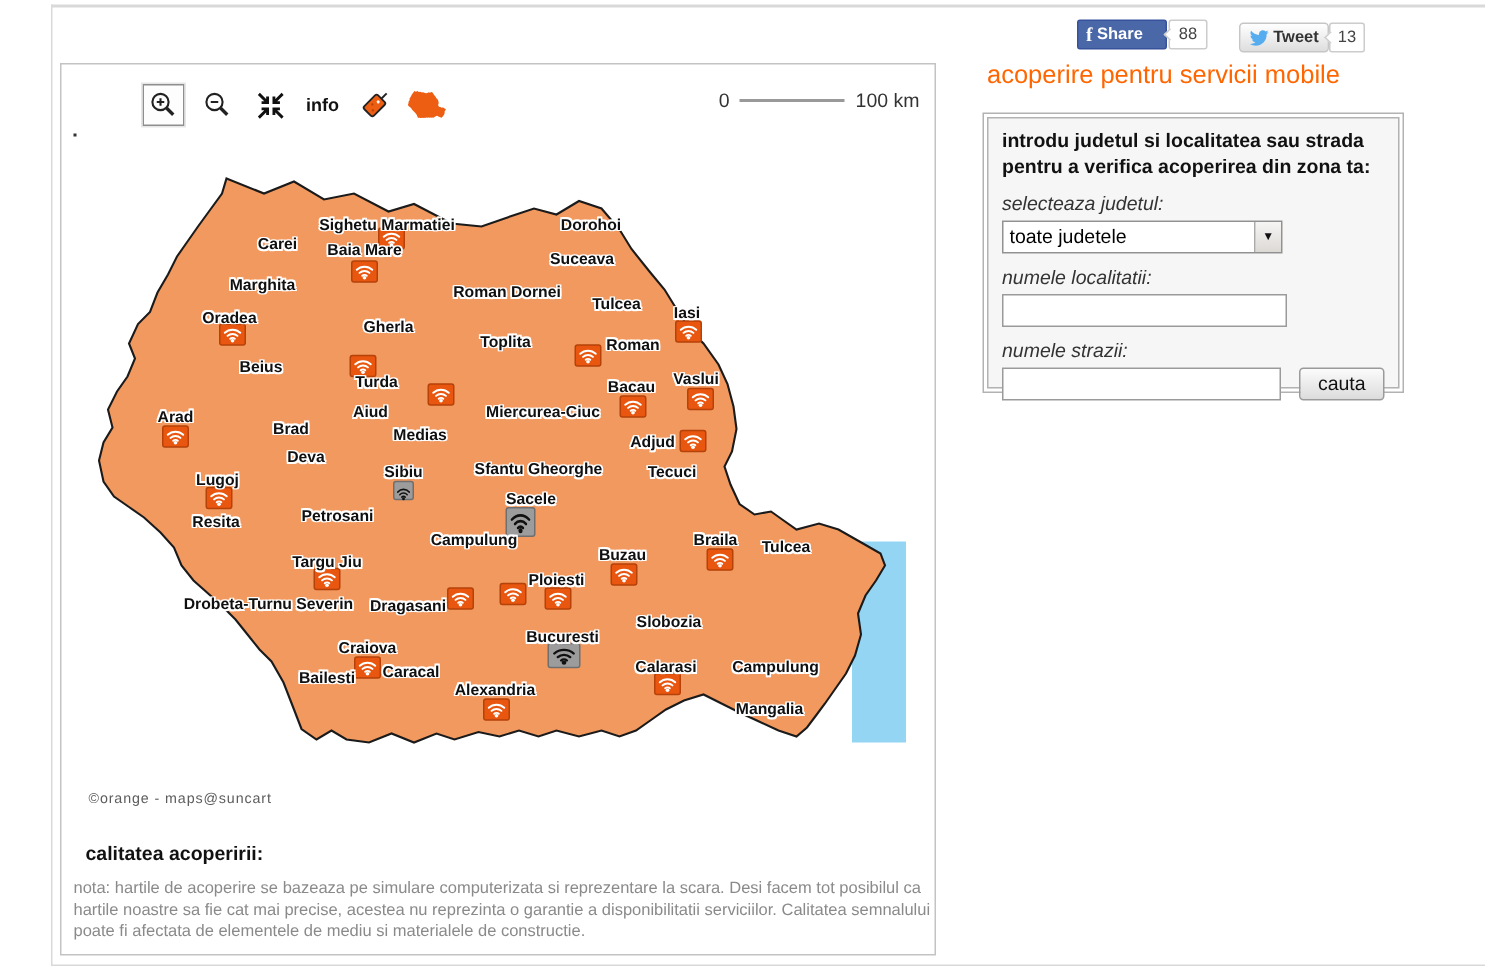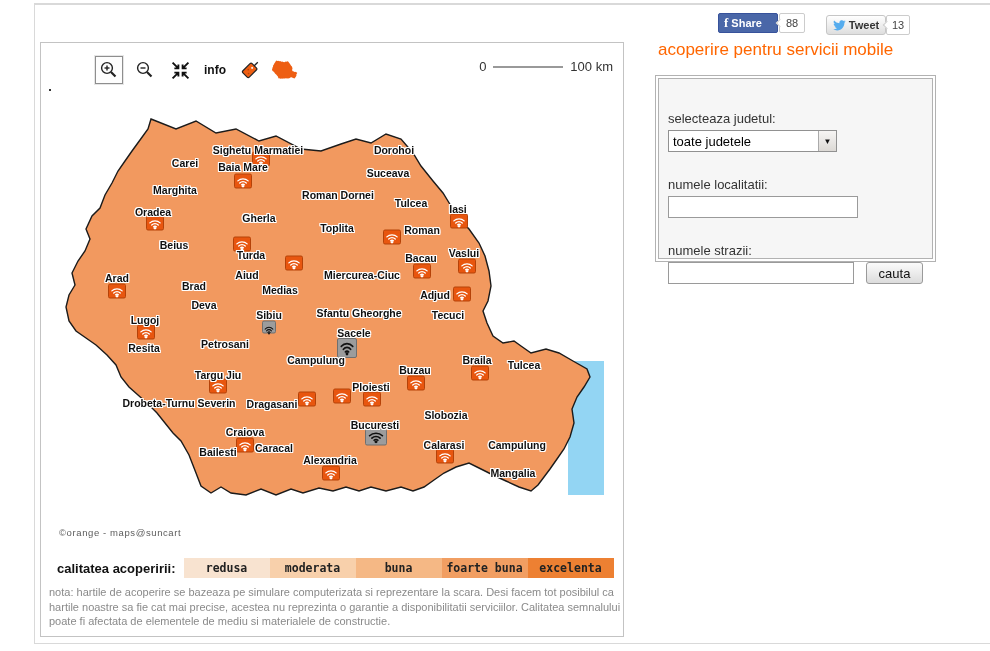--- a/index.html
+++ b/index.html
@@ -46,22 +46,22 @@
   .fb-count{left:779px;top:13px;width:24px;height:18px;}
   .tweet-btn{position:absolute;left:826px;top:15px;width:58px;height:18px;border:1px solid #c6c6c6;border-radius:3px;
     background:linear-gradient(#ffffff,#dedede);display:flex;align-items:center;justify-content:center;gap:3px;cursor:pointer;}
   .tweet-label{font-size:11px;font-weight:bold;color:#333;}
   .tweet-count{left:886px;top:15px;width:22px;height:18px;}
   .page-heading{position:absolute;left:658px;top:40px;margin:0;font-size:17px;font-weight:normal;color:#ff6600;width:300px;}
   .search-box{position:absolute;left:655px;top:75px;width:281px;height:187px;border:1px solid #b2b2b2;background:#fff;box-sizing:border-box;}
   .search-inner{position:absolute;left:2px;top:2px;right:2px;bottom:2px;border:1px solid #b2b2b2;background:#f6f6f6;
     box-sizing:border-box;padding:7px 9px;}
   .search-intro{font-size:13px;font-weight:bold;color:#111;line-height:1.3;}
-  .field-label{font-size:13px;color:#333;margin-top:25px;margin-bottom:4px;}
-  .select-wrap{position:relative;width:169px;height:22px;}
+  .field-label{font-size:13px;color:#333;margin-top:8px;margin-bottom:4px;font-style:italic;}
+  .select-wrap{position:relative;width:187px;height:22px;}
   .select-wrap select{width:100%;height:22px;font-size:13px;font-family:"Liberation Sans",sans-serif;
     border:1px solid #919191;background:#fff;appearance:none;-webkit-appearance:none;padding:0 20px 0 4px;border-radius:0;}
   .select-arrow{position:absolute;right:1px;top:1px;width:17px;height:20px;background:linear-gradient(#f6f5f4,#dcd9d5);
     border-left:1px solid #aaa;display:flex;align-items:center;justify-content:center;font-size:8px;color:#111;pointer-events:none;}
   .text-input{width:180px;height:18px;border:1px solid #9a9a9a;background:#fff;font-size:13px;
     font-family:"Liberation Sans",sans-serif;padding:1px 4px;}
   .street-row{display:flex;align-items:flex-end;}
   .cauta-btn{margin-left:12px;width:60px;height:22px;border:1px solid #9a9a9a;border-radius:3px;
     background:linear-gradient(#fbfbfb,#dcdcdc);font-size:13px;color:#111;cursor:pointer;
     font-family:"Liberation Sans",sans-serif;}
@@ -446,27 +446,20 @@
             </g>
             <circle cx="9" cy="12.3" r="1.4" fill="#ffffff"></circle>
           </svg></div>
       </div>
   </div>
 
   <div class="copyright">©orange - maps@suncart</div>
 
   <div class="legend-row">
     <span class="legend-title">calitatea acoperirii:</span>
-    <div class="legend-chips" id="legend-items">
-        <div class="legend-chip" style="background: rgb(248, 227, 208);">redusa</div>
-        <div class="legend-chip" style="background: rgb(248, 208, 171);">moderata</div>
-        <div class="legend-chip" style="background: rgb(245, 184, 133);">buna</div>
-        <div class="legend-chip" style="background: rgb(241, 158, 98);">foarte buna</div>
-        <div class="legend-chip" style="background: rgb(237, 128, 50);">excelenta</div>
-      </div>
   </div>
 
   <div class="note">nota: hartile de acoperire se bazeaza pe simulare computerizata si reprezentare la scara. Desi facem tot posibilul ca hartile noastre sa fie cat mai precise, acestea nu reprezinta o garantie a disponibilitatii serviciilor. Calitatea semnalului poate fi afectata de elementele de mediu si materialele de constructie.</div>
 </div>
 
 <div class="fb-share">
   <span class="fb-f">f</span>
   <span class="fb-label">Share</span>
 </div>
 <div class="count-box fb-count">88</div>
@@ -476,20 +469,21 @@
     <path fill="#55acee" d="M19.6,2c-.7.3-1.5.6-2.3.7A4,4 0 0 0 19.1.5c-.8.5-1.6.8-2.5,1A4 4 0 0 0 9.7,4.2c0,.3 0,.6.1.9A11.3,11.3 0 0 1 1.6.9a4 4 0 0 0 1.2,5.3C2.2,6.2 1.6,6 1,5.7v.1c0,1.9 1.4,3.5 3.2,3.9-.6.2-1.2.2-1.8.1a4 4 0 0 0 3.7,2.8A8 8 0 0 1 .2,14.3a11.3,11.3 0 0 0 6.1,1.8c7.3,0 11.3-6 11.3-11.3v-.5c.8-.6 1.5-1.3 2-2.3z"></path>
   </svg>
   <span class="tweet-label">Tweet</span>
 </div>
 <div class="count-box tweet-count">13</div>
 
 <h1 class="page-heading">acoperire pentru servicii mobile</h1>
 
 <div class="search-box">
   <div class="search-inner">
+    <div class="search-intro">introdu judetul si localitatea sau strada pentru a verifica acoperirea din zona ta:</div>
     <div class="field-label">selecteaza judetul:</div>
     <div class="select-wrap">
       <select id="county-select"><option>toate judetele</option></select>
       <div class="select-arrow">▼</div>
     </div>
     <div class="field-label">numele localitatii:</div>
     <input class="text-input" type="text" value="" style="">
     <div class="field-label">numele strazii:</div>
     <div class="street-row">
       <input class="text-input" type="text" value="" style="">

